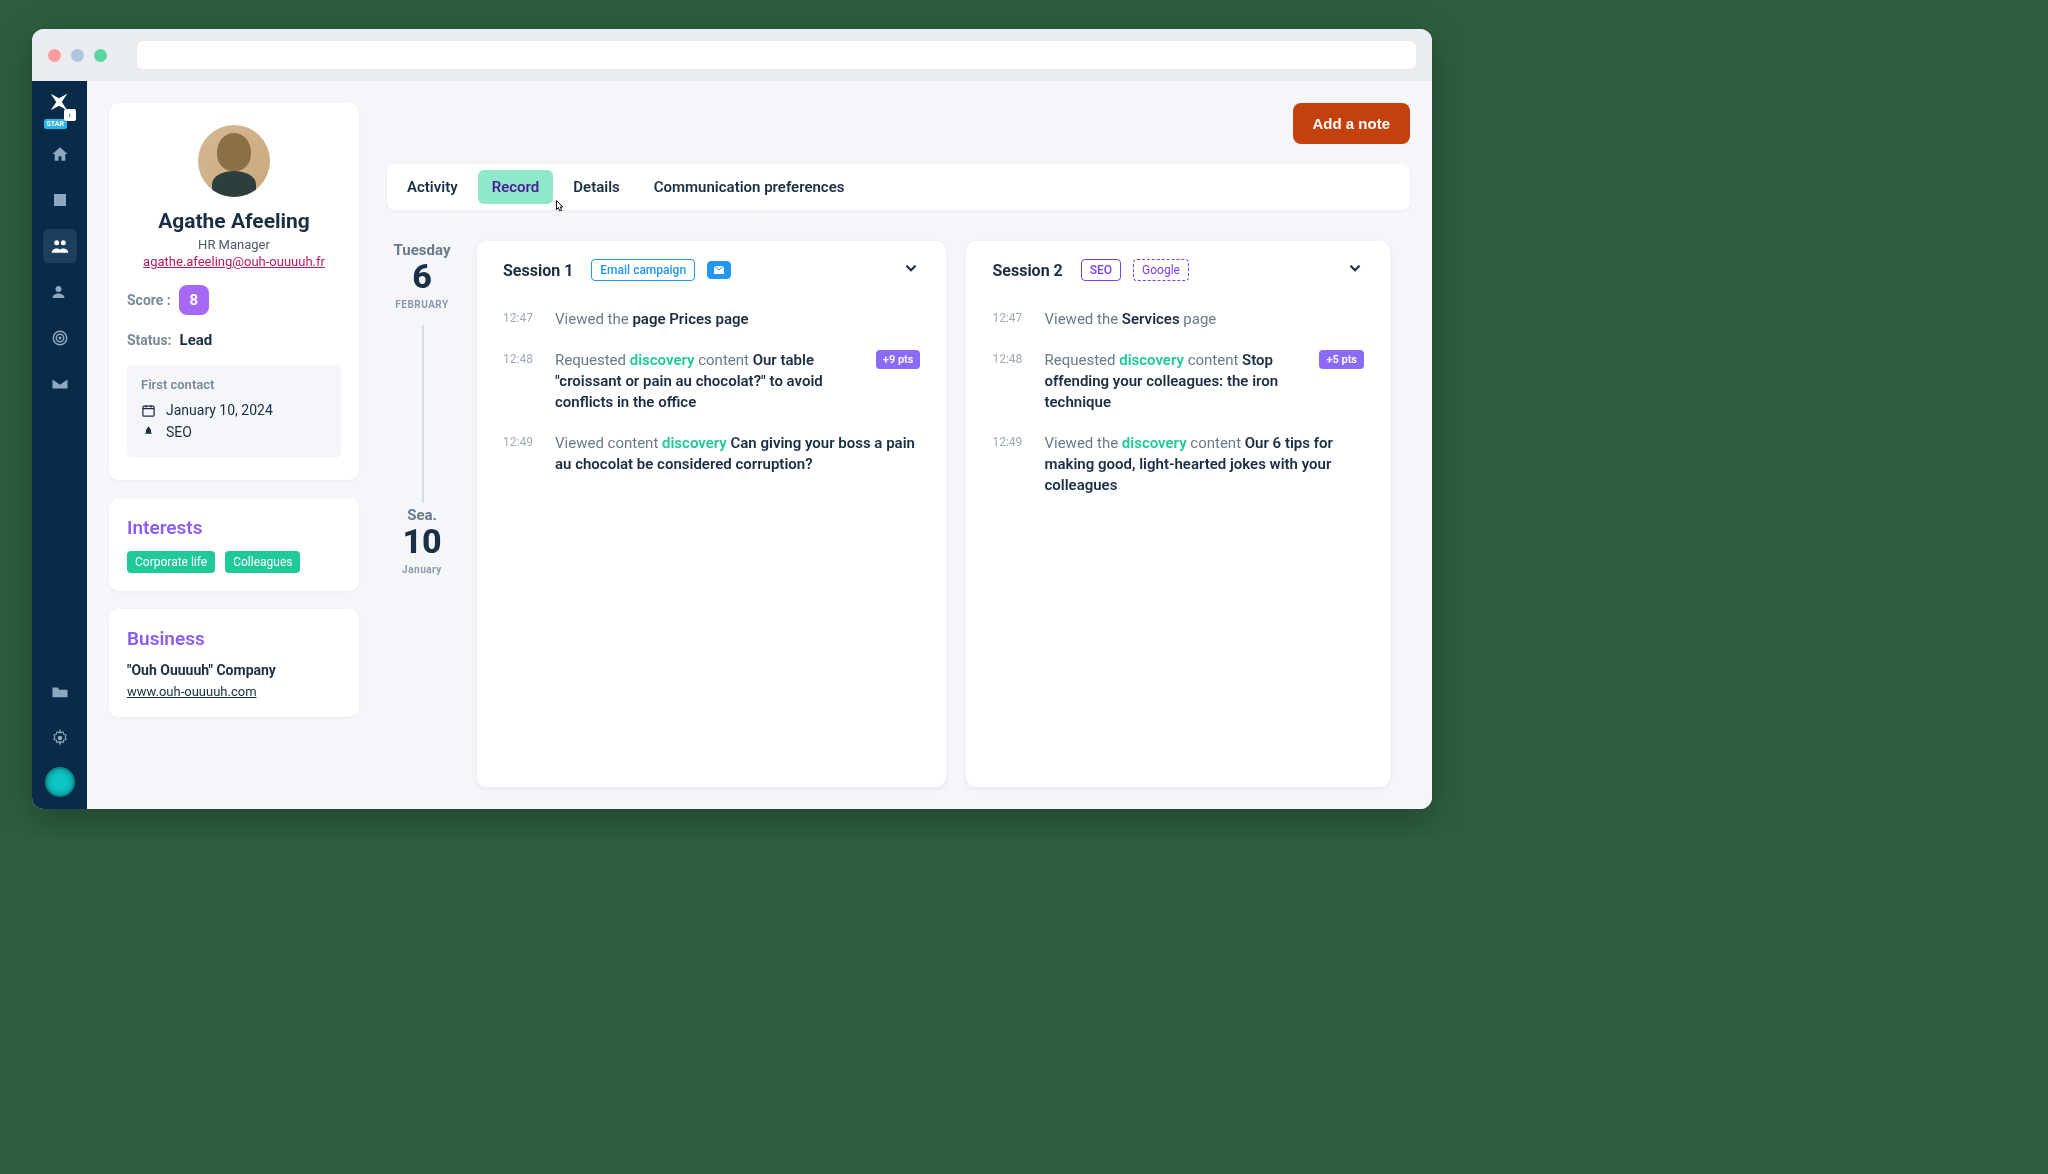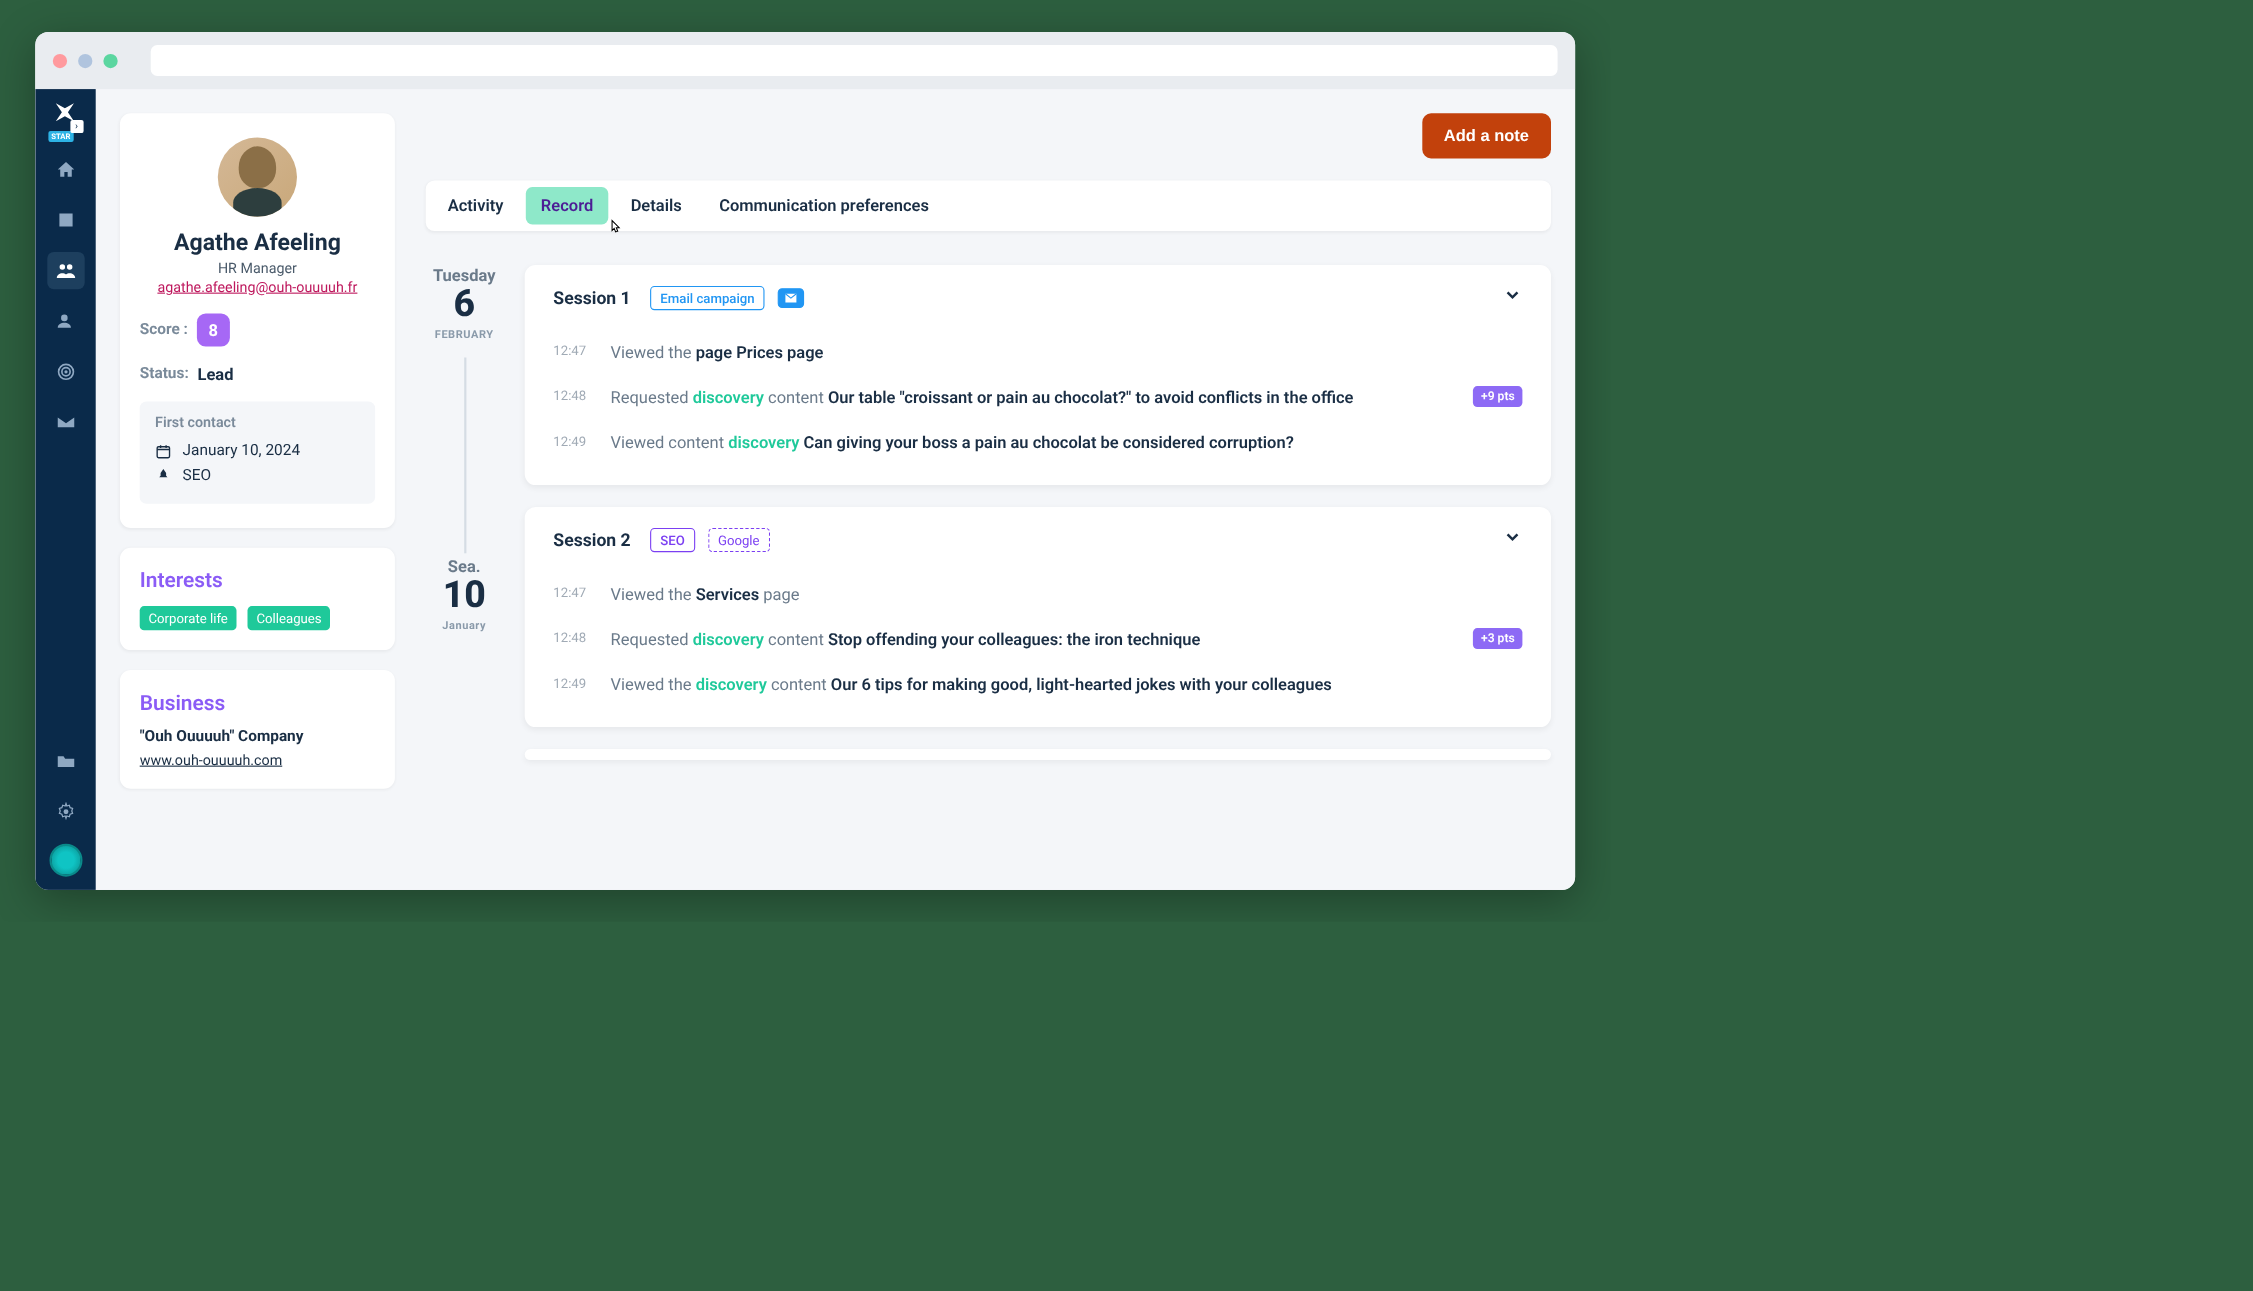--- a/index.html
+++ b/index.html
@@ -142,21 +142,21 @@
 
   .timeline { flex:1; display:flex; gap: 20px;}
   .dates-col { width: 70px; position:relative;}
   .date-block { text-align: center; }
   .date-day-name { color: #6a7a8a; font-weight: 700; font-size: 15px; }
   .date-day-num { color: #1a2e44; font-weight: 800; font-size: 34px; line-height:1;}
   .date-month { color: #8a9aaa; font-weight: 700; font-size: 10px; letter-spacing: 0.5px; margin-top:6px;}
   .date-line { position:absolute; left:50%; width:2px; background:#d5dce4; top:84px; height:178px;}
   .date-block-2 { margin-top: 196px;}
 
-  .sessions-col { flex: 1; display:flex; flex-direction:column; gap: 20px;}
+  .sessions-col { flex: 1; display:flex; flex-direction:row; gap: 20px;}
   .session-card { background:white; border-radius:10px; box-shadow:0 2px 6px rgba(0,0,0,0.06);}
   .session-header { display:flex; align-items:center; padding: 18px 26px; gap:12px;}
   .session-title { font-weight:700; font-size:16px; color:#1a2e44; margin-right:6px;}
   .badge-outline {
     border: 1px solid; border-radius: 4px; font-size: 12px; padding: 3px 8px; font-weight:500;
   }
   .badge-blue { color:#2196f3; border-color:#2196f3;}
   .badge-blue-fill { background:#2196f3; color:white; border:1px solid #2196f3; padding:3px 5px; border-radius:4px; display:flex; align-items:center;}
   .badge-purple { color:#7b3ff2; border-color:#7b3ff2;}
   .badge-purple-dash { color:#7b3ff2; border:1px dashed #7b3ff2; padding:3px 8px; border-radius:4px; font-size:12px;}
@@ -373,21 +373,21 @@
                   <span class="activity-time">12:47</span>
                   <span class="activity-text">
                     <span>Viewed the </span><span class="bold">Services</span><span> page</span>
                   </span>
                 </div>
                 <div class="activity-row">
                   <span class="activity-time">12:48</span>
                   <span class="activity-text">
                     <span>Requested </span><span class="link">discovery</span><span> content </span><span class="bold">Stop offending your colleagues: the iron technique</span>
                   </span>
-                  <span class="pts-badge">+3 pts</span>
+                  <span class="pts-badge">+5 pts</span>
                 </div>
                 <div class="activity-row">
                   <span class="activity-time">12:49</span>
                   <span class="activity-text">
                     <span>Viewed the </span><span class="link">discovery</span><span> content </span><span class="bold">Our 6 tips for making good, light-hearted jokes with your colleagues</span>
                   </span>
                 </div>
               </div>
             </div>
 

